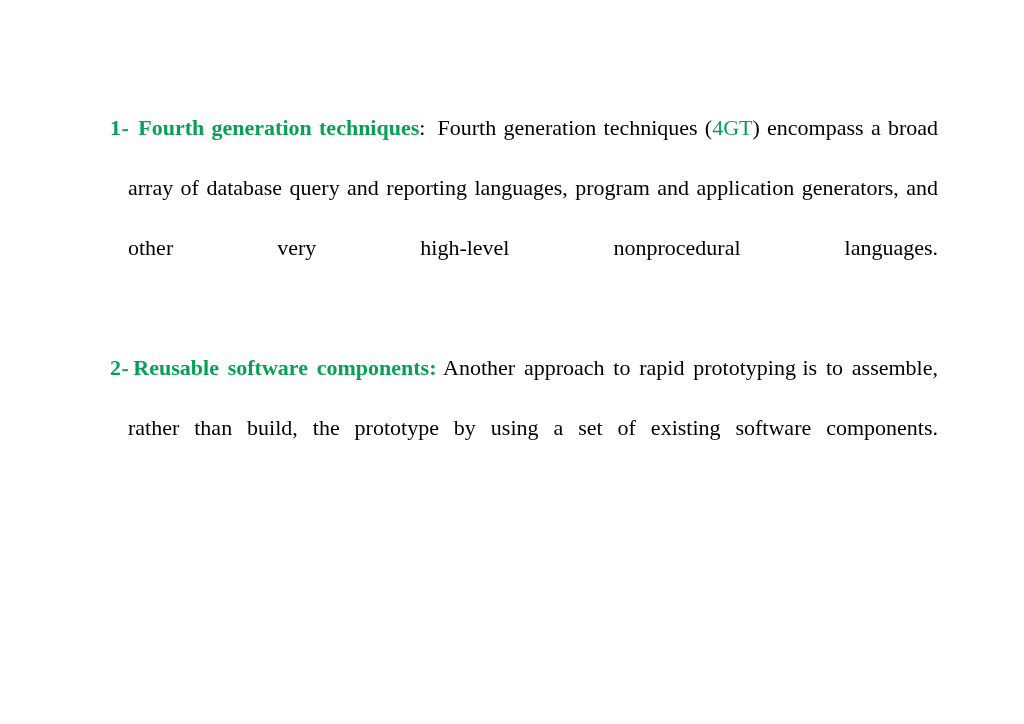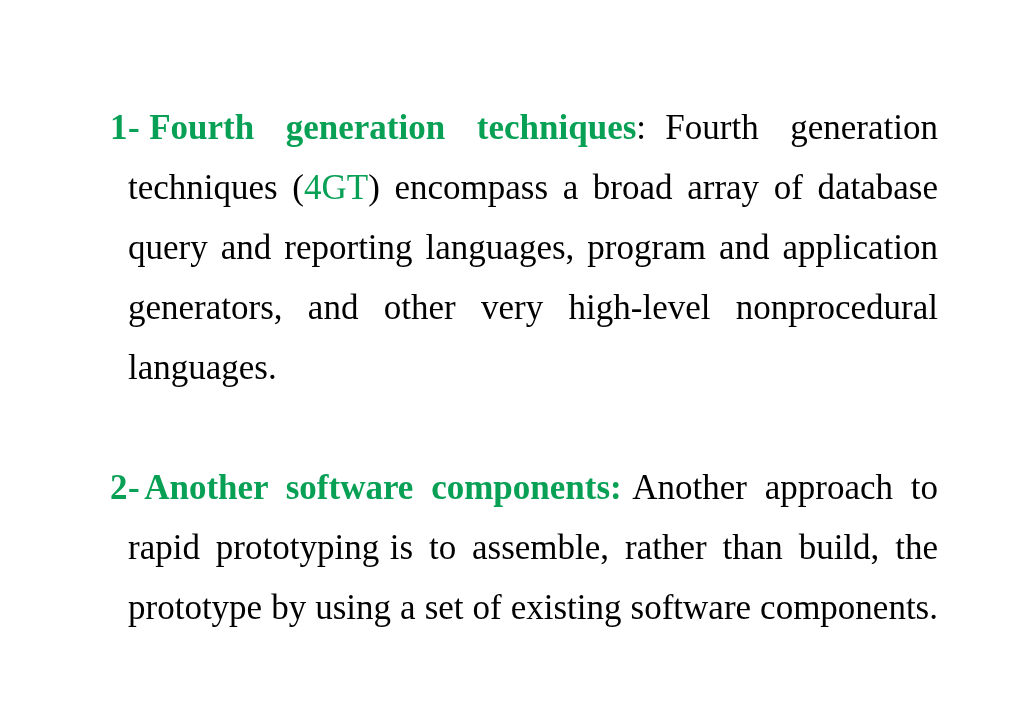--- a/index.html
+++ b/index.html
@@ -33,21 +33,21 @@
   }
 
   
   .list-item {
     position: relative;
     margin: 0 0 0 0;
   }
 
   .item-block {
     display: block;
-    font-size: 35px;
+    font-size: 22px;
     line-height: 60px;
     text-align: justify;
     text-justify: inter-word;
     color: #000000;
     margin: 0;
     padding: 0;
   }
 
   
   .item-1 .item-block {
@@ -101,17 +101,17 @@
 
   <div class="content-body">
 
     <div class="list-item item-1">
       <p class="item-block"><span class="marker">1-</span><span class="lead">Fourth generation techniques</span><span class="body-text">:</span><span class="gap-2"></span><span class="body-text">Fourth generation techniques (</span><span class="accent">4GT</span><span class="body-text">) encompass a broad array of database query and reporting languages, program and application generators, and other very high-level nonprocedural languages.</span></p>
     </div>
 
     <div class="spacer-between-items"></div>
 
     <div class="list-item item-2">
-      <p class="item-block"><span class="marker">2-</span><span class="lead">Another software components:</span><span class="gap-1"></span><span class="body-text">Another approach to rapid prototyping</span><span class="gap-1"></span><span class="body-text">is to assemble, rather than build, the prototype by    using a set of    existing software components.</span></p>
+      <p class="item-block"><span class="marker">2-</span><span class="lead">Reusable software components:</span><span class="gap-1"></span><span class="body-text">Another approach to rapid prototyping</span><span class="gap-1"></span><span class="body-text">is to assemble, rather than build, the prototype by    using a set of    existing software components.</span></p>
     </div>
 
   </div>
 </div>
 
 </body></html>

